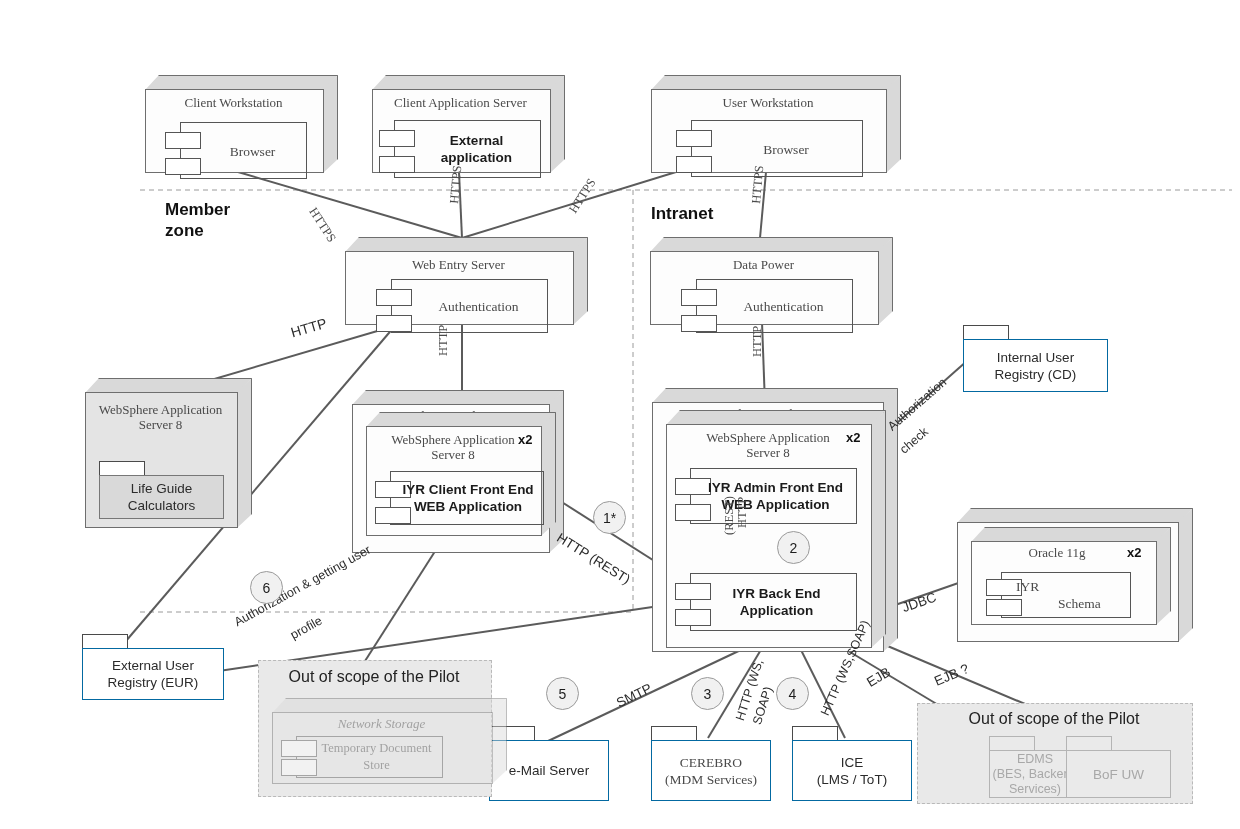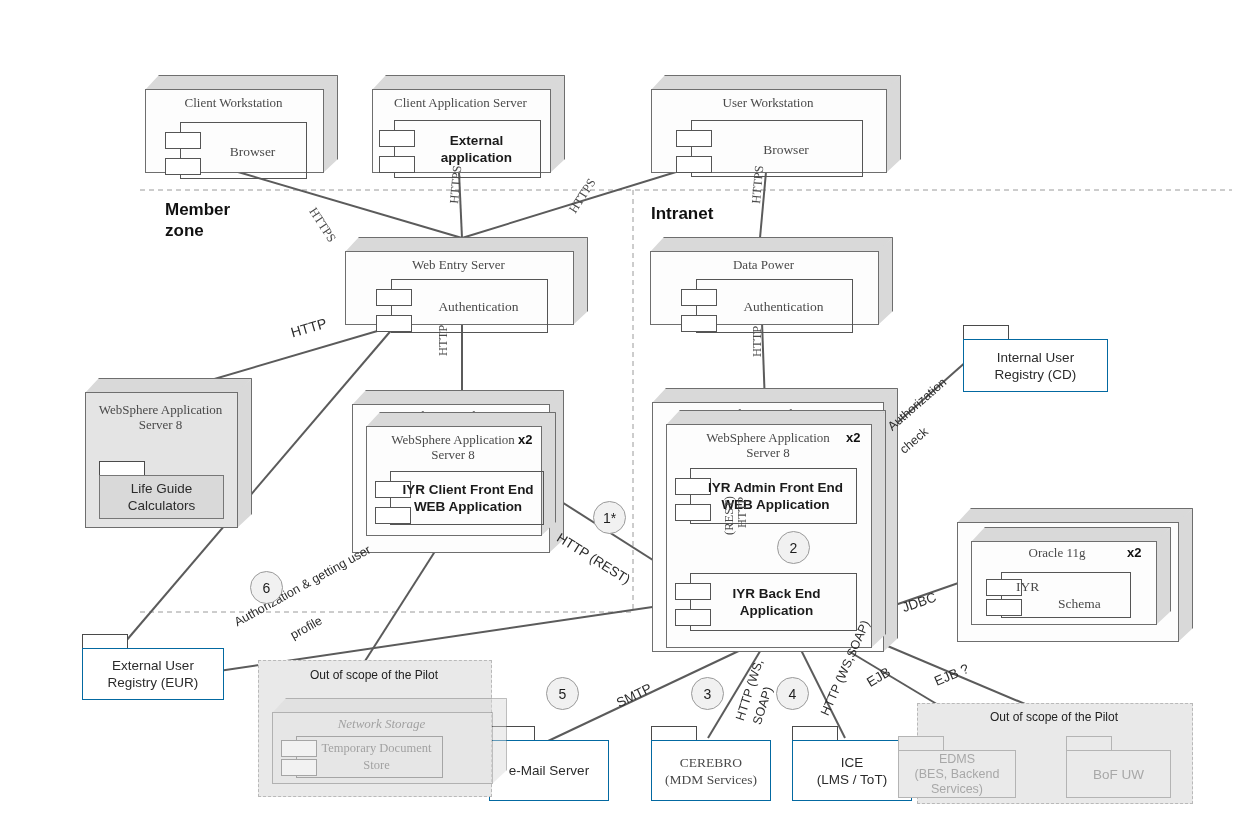--- a/index.html
+++ b/index.html
@@ -41,21 +41,21 @@
       border:1px solid #4a4a4a;border-bottom:none;background:#fff;}
   .package .body{position:absolute;left:0;top:14px;right:0;bottom:0;
       border:1px solid #0369a1;background:#fff;display:flex;align-items:center;
       justify-content:center;text-align:center;font-size:13.5px;color:#2b2b2b;line-height:17px;}
   .package .body.serif{font-family:"Liberation Serif", serif;color:#4a4a4a;}
   .package.ghost .tab{border-color:#b4b4b4;background:#eaeaea;}
   .package.ghost .body{border-color:#b4b4b4;background:#eaeaea;color:#a8a8a8;}
 
   
   .scopebox{position:absolute;background:#e9e9e9;border:1px dashed #b9b9b9;}
-  .scopetitle{position:absolute;text-align:center;font-size:12px;color:#222;}
+  .scopetitle{position:absolute;text-align:center;font-size:16px;color:#222;}
   .zonelabel{position:absolute;font-size:17px;font-weight:bold;color:#111;line-height:21px;}
 
   
   .elabel{position:absolute;font-size:12.5px;color:#2c2c2c;white-space:nowrap;
       font-family:"Liberation Sans", sans-serif;transform-origin:0 0;}
   .elabel.serif{font-family:"Liberation Serif", serif;color:#4a4a4a;}
 
   
   .stepcircle{position:absolute;width:31px;height:31px;border-radius:50%;
       border:1px solid #9a9a9a;background:#f1f1f1;color:#1d1d1d;font-size:14px;
@@ -329,21 +329,21 @@
       <div class="lug b" style="top:22px;"></div>
       <div class="clabel serif" style="left:18px;font-size:12.5px;">
         <span>Temporary Document</span><br>
         <span>Store</span>
       </div>
     </div>
   </div>
 
   <div class="scopebox" style="left:917px;top:703px;width:274px;height:99px;"></div>
   <div class="scopetitle" style="left:917px;top:710px;width:274px;">Out of scope of the Pilot</div>
-  <div class="package ghost" style="left:898px;top:736px;width:118px;height:62px;">
+  <div class="package ghost" style="left:989px;top:736px;width:92px;height:62px;">
     <div class="tab"></div>
     <div class="body" style="font-size:12.5px;line-height:15px;">
       <span><span>EDMS</span><br>
       <span>(BES, Backend</span><br>
       <span>Services)</span></span>
     </div>
   </div>
   <div class="package ghost" style="left:1066px;top:736px;width:105px;height:62px;">
     <div class="tab"></div>
     <div class="body">

